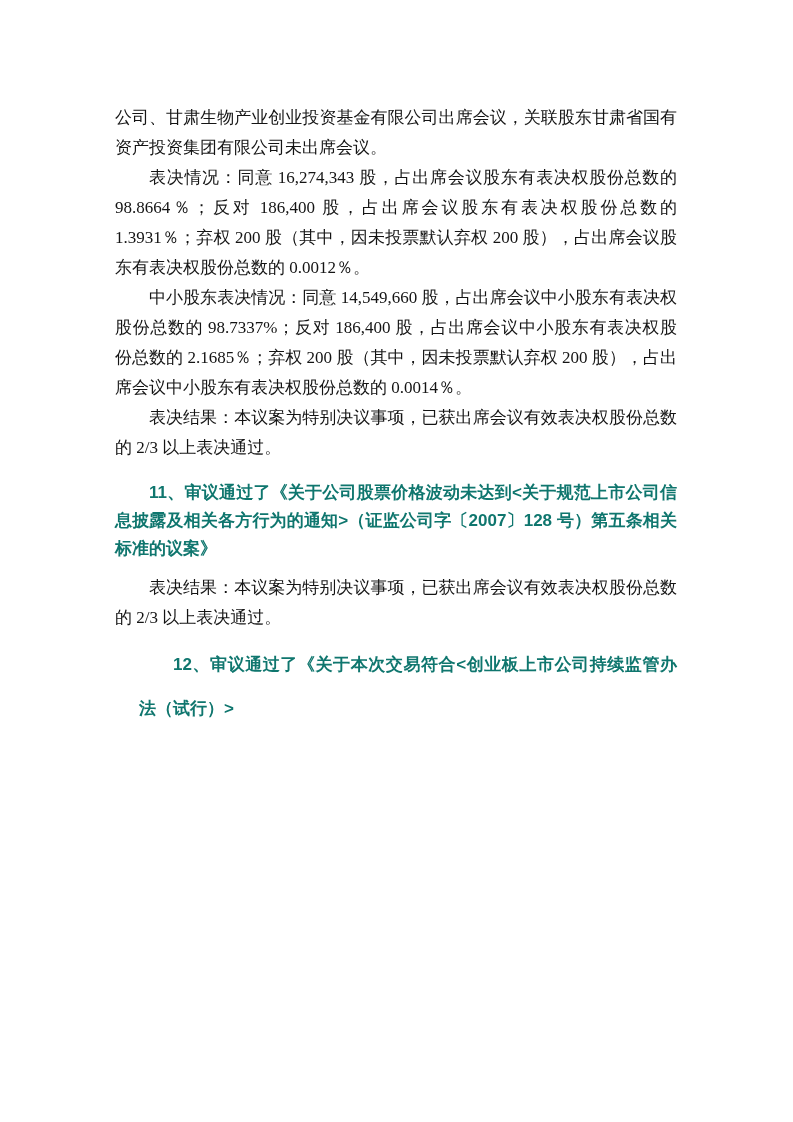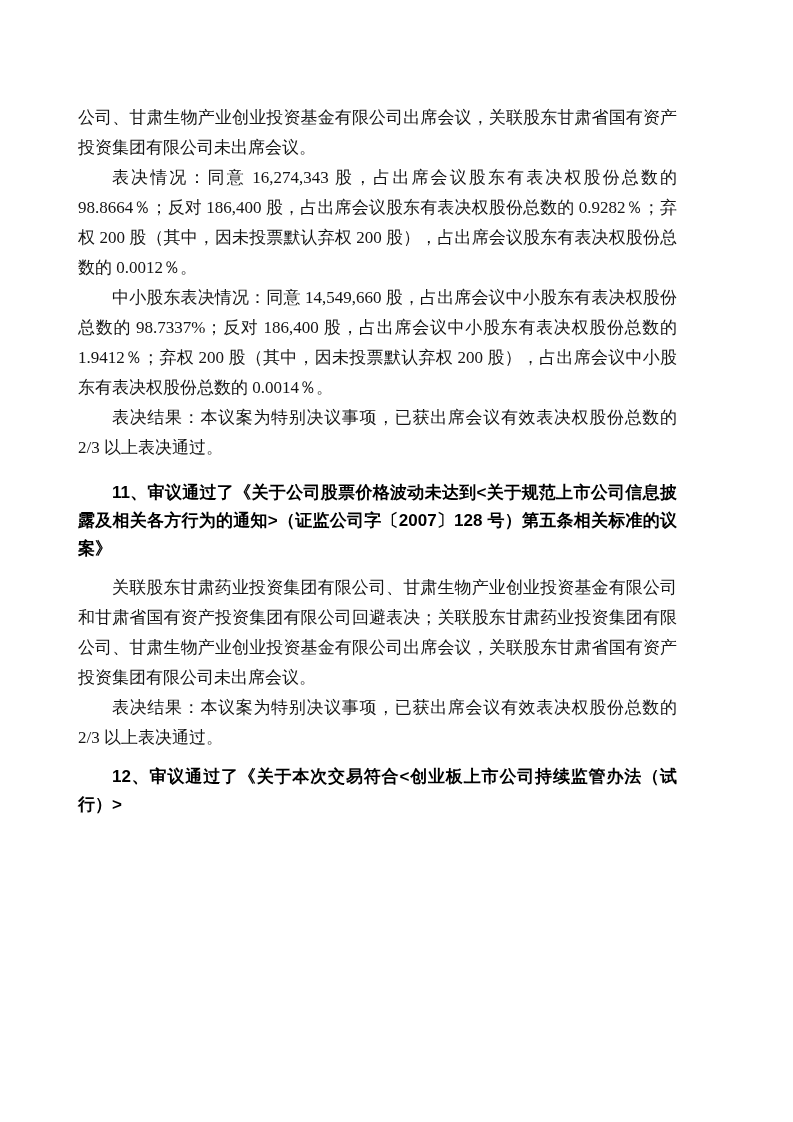--- a/index.html
+++ b/index.html
@@ -6,21 +6,21 @@
     margin: 0;
     padding: 0;
     background: #ffffff;
   }
   .page {
     position: relative;
     box-sizing: border-box;
     width: 793px;
     height: 1122px;
     background: #ffffff;
-    padding: 103px 116px 0 78px;
+    padding: 103px 116px 0 115px;
     font-family: "Liberation Serif", "DejaVu Serif", serif;
     color: #141414;
     font-size: 17px;
     overflow: hidden;
   }
   .para {
     margin: 0;
     line-height: 30px;
     text-align: justify;
     text-justify: inter-ideograph;
@@ -30,47 +30,47 @@
   }
   .heading {
     margin: 0;
     font-family: "Liberation Sans", "DejaVu Sans", sans-serif;
     font-weight: bold;
     font-size: 17px;
     line-height: 28px;
     text-align: justify;
     text-justify: inter-ideograph;
     text-indent: 2em;
-    color: #000000;
+    color: #0f766e;
   }
   .heading.h11 {
     margin-top: 16px;
     margin-bottom: 10px;
   }
   .heading.h12 {
     margin-top: 10px;
-    line-height: 28px;
+    line-height: 44px;
+    margin-left: 24px;
   }
 </style>
 </head>
 <body>
 
 <div class="page">
 
   <p class="para">公司、甘肃生物产业创业投资基金有限公司出席会议，关联股东甘肃省国有资产投资集团有限公司未出席会议。</p>
 
-  <p class="para ind">表决情况：同意 16,274,343 股，占出席会议股东有表决权股份总数的 98.8664％；反对 186,400 股，占出席会议股东有表决权股份总数的 0.9282％；弃权 200 股（其中，因未投票默认弃权 200 股），占出席会议股东有表决权股份总数的 0.0012％。</p>
+  <p class="para ind">表决情况：同意 16,274,343 股，占出席会议股东有表决权股份总数的 98.8664％；反对 186,400 股，占出席会议股东有表决权股份总数的 1.3931％；弃权 200 股（其中，因未投票默认弃权 200 股），占出席会议股东有表决权股份总数的 0.0012％。</p>
 
-  <p class="para ind">中小股东表决情况：同意 14,549,660 股，占出席会议中小股东有表决权股份总数的 98.7337%；反对 186,400 股，占出席会议中小股东有表决权股份总数的 1.9412％；弃权 200 股（其中，因未投票默认弃权 200 股），占出席会议中小股东有表决权股份总数的 0.0014％。</p>
+  <p class="para ind">中小股东表决情况：同意 14,549,660 股，占出席会议中小股东有表决权股份总数的 98.7337%；反对 186,400 股，占出席会议中小股东有表决权股份总数的 2.1685％；弃权 200 股（其中，因未投票默认弃权 200 股），占出席会议中小股东有表决权股份总数的 0.0014％。</p>
 
   <p class="para ind">表决结果：本议案为特别决议事项，已获出席会议有效表决权股份总数的 2/3 以上表决通过。</p>
 
   <p class="heading h11">11、审议通过了《关于公司股票价格波动未达到&lt;关于规范上市公司信息披露及相关各方行为的通知&gt;（证监公司字〔2007〕128 号）第五条相关标准的议案》</p>
 
-  <p class="para ind">关联股东甘肃药业投资集团有限公司、甘肃生物产业创业投资基金有限公司和甘肃省国有资产投资集团有限公司回避表决；关联股东甘肃药业投资集团有限公司、甘肃生物产业创业投资基金有限公司出席会议，关联股东甘肃省国有资产投资集团有限公司未出席会议。</p>
 
 
 
   <p class="para ind">表决结果：本议案为特别决议事项，已获出席会议有效表决权股份总数的 2/3 以上表决通过。</p>
 
   <p class="heading h12">12、审议通过了《关于本次交易符合&lt;创业板上市公司持续监管办法（试行）&gt;</p>
 
 </div>
 
 </body></html>

